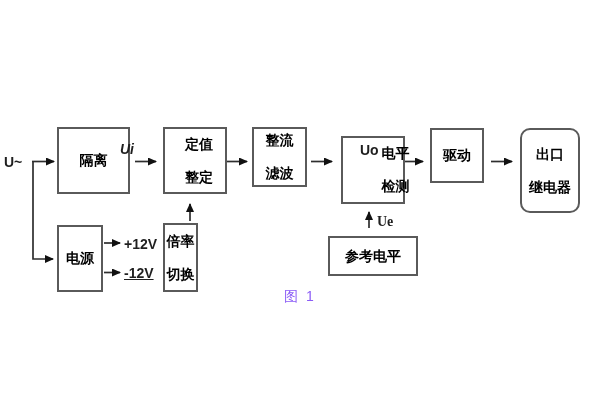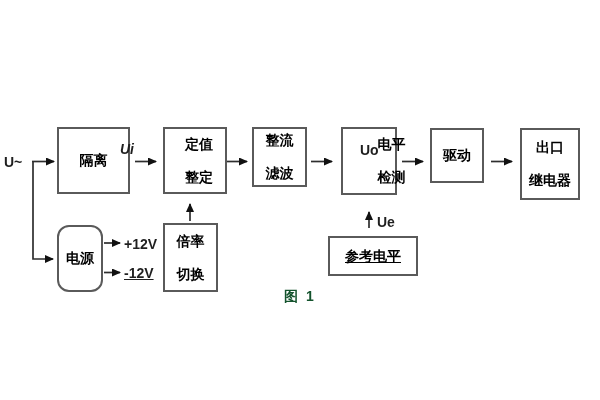--- a/index.html
+++ b/index.html
@@ -37,39 +37,39 @@
     position: absolute;
     font-size: 14px;
     font-weight: bold;
     color: #1f1f1f;
     white-space: nowrap;
     line-height: 16px;
   }
   .caption {
     position: absolute;
     font-size: 14px;
-    font-weight: bold;
-    color: #14532d;
+    font-weight: normal;
+    color: #8b5cf6;
     letter-spacing: 2px;
   }
   
   #b-isolation   { left: 57px;  top: 127px; width: 73px; height: 67px; }
   #b-setpoint    { left: 163px; top: 127px; width: 64px; height: 67px; padding-left: 8px; }
   #b-rectifier   { left: 252px; top: 127px; width: 55px; height: 60px; }
-  #b-level       { left: 341px; top: 127px; width: 56px; height: 68px; padding-left: 45px; }
+  #b-level       { left: 341px; top: 136px; width: 64px; height: 68px; padding-left: 45px; }
   #b-drive       { left: 430px; top: 128px; width: 54px; height: 55px; }
-  #b-relay       { left: 520px; top: 128px; width: 60px; height: 72px; }
-  #b-power       { left: 57px;  top: 225px; width: 46px; height: 67px; border-radius: 12px; }
-  #b-multiplier  { left: 163px; top: 223px; width: 55px; height: 69px; }
-  #b-reference   { left: 328px; top: 236px; width: 90px; height: 40px; text-decoration: underline; }
+  #b-relay       { left: 520px; top: 128px; width: 60px; height: 85px; border-radius: 10px; }
+  #b-power       { left: 57px;  top: 225px; width: 46px; height: 67px; }
+  #b-multiplier  { left: 163px; top: 223px; width: 35px; height: 69px; }
+  #b-reference   { left: 328px; top: 236px; width: 90px; height: 40px; }
   
   #l-uin   { left: 4px;   top: 154px; }
   #l-ui    { left: 120px; top: 141px; font-style: italic; }
   #l-uo    { left: 313px; top: 142px; margin-left: 47px; }
-  #l-ue    { left: 377px; top: 214px; }
+  #l-ue    { left: 377px; top: 214px; font-family: Liberation Serif, serif; }
   #l-p12   { left: 124px; top: 236px; text-align: center; }
   #l-m12   { left: 124px; top: 265px; text-decoration: underline; }
   #caption { left: 284px; top: 288px; }
 </style>
 </head>
 <body>
 
 <div class="stage">
 
   <svg class="wires" viewBox="0 0 600 400" fill="none" stroke="#2e2e2e" stroke-width="1.7">

